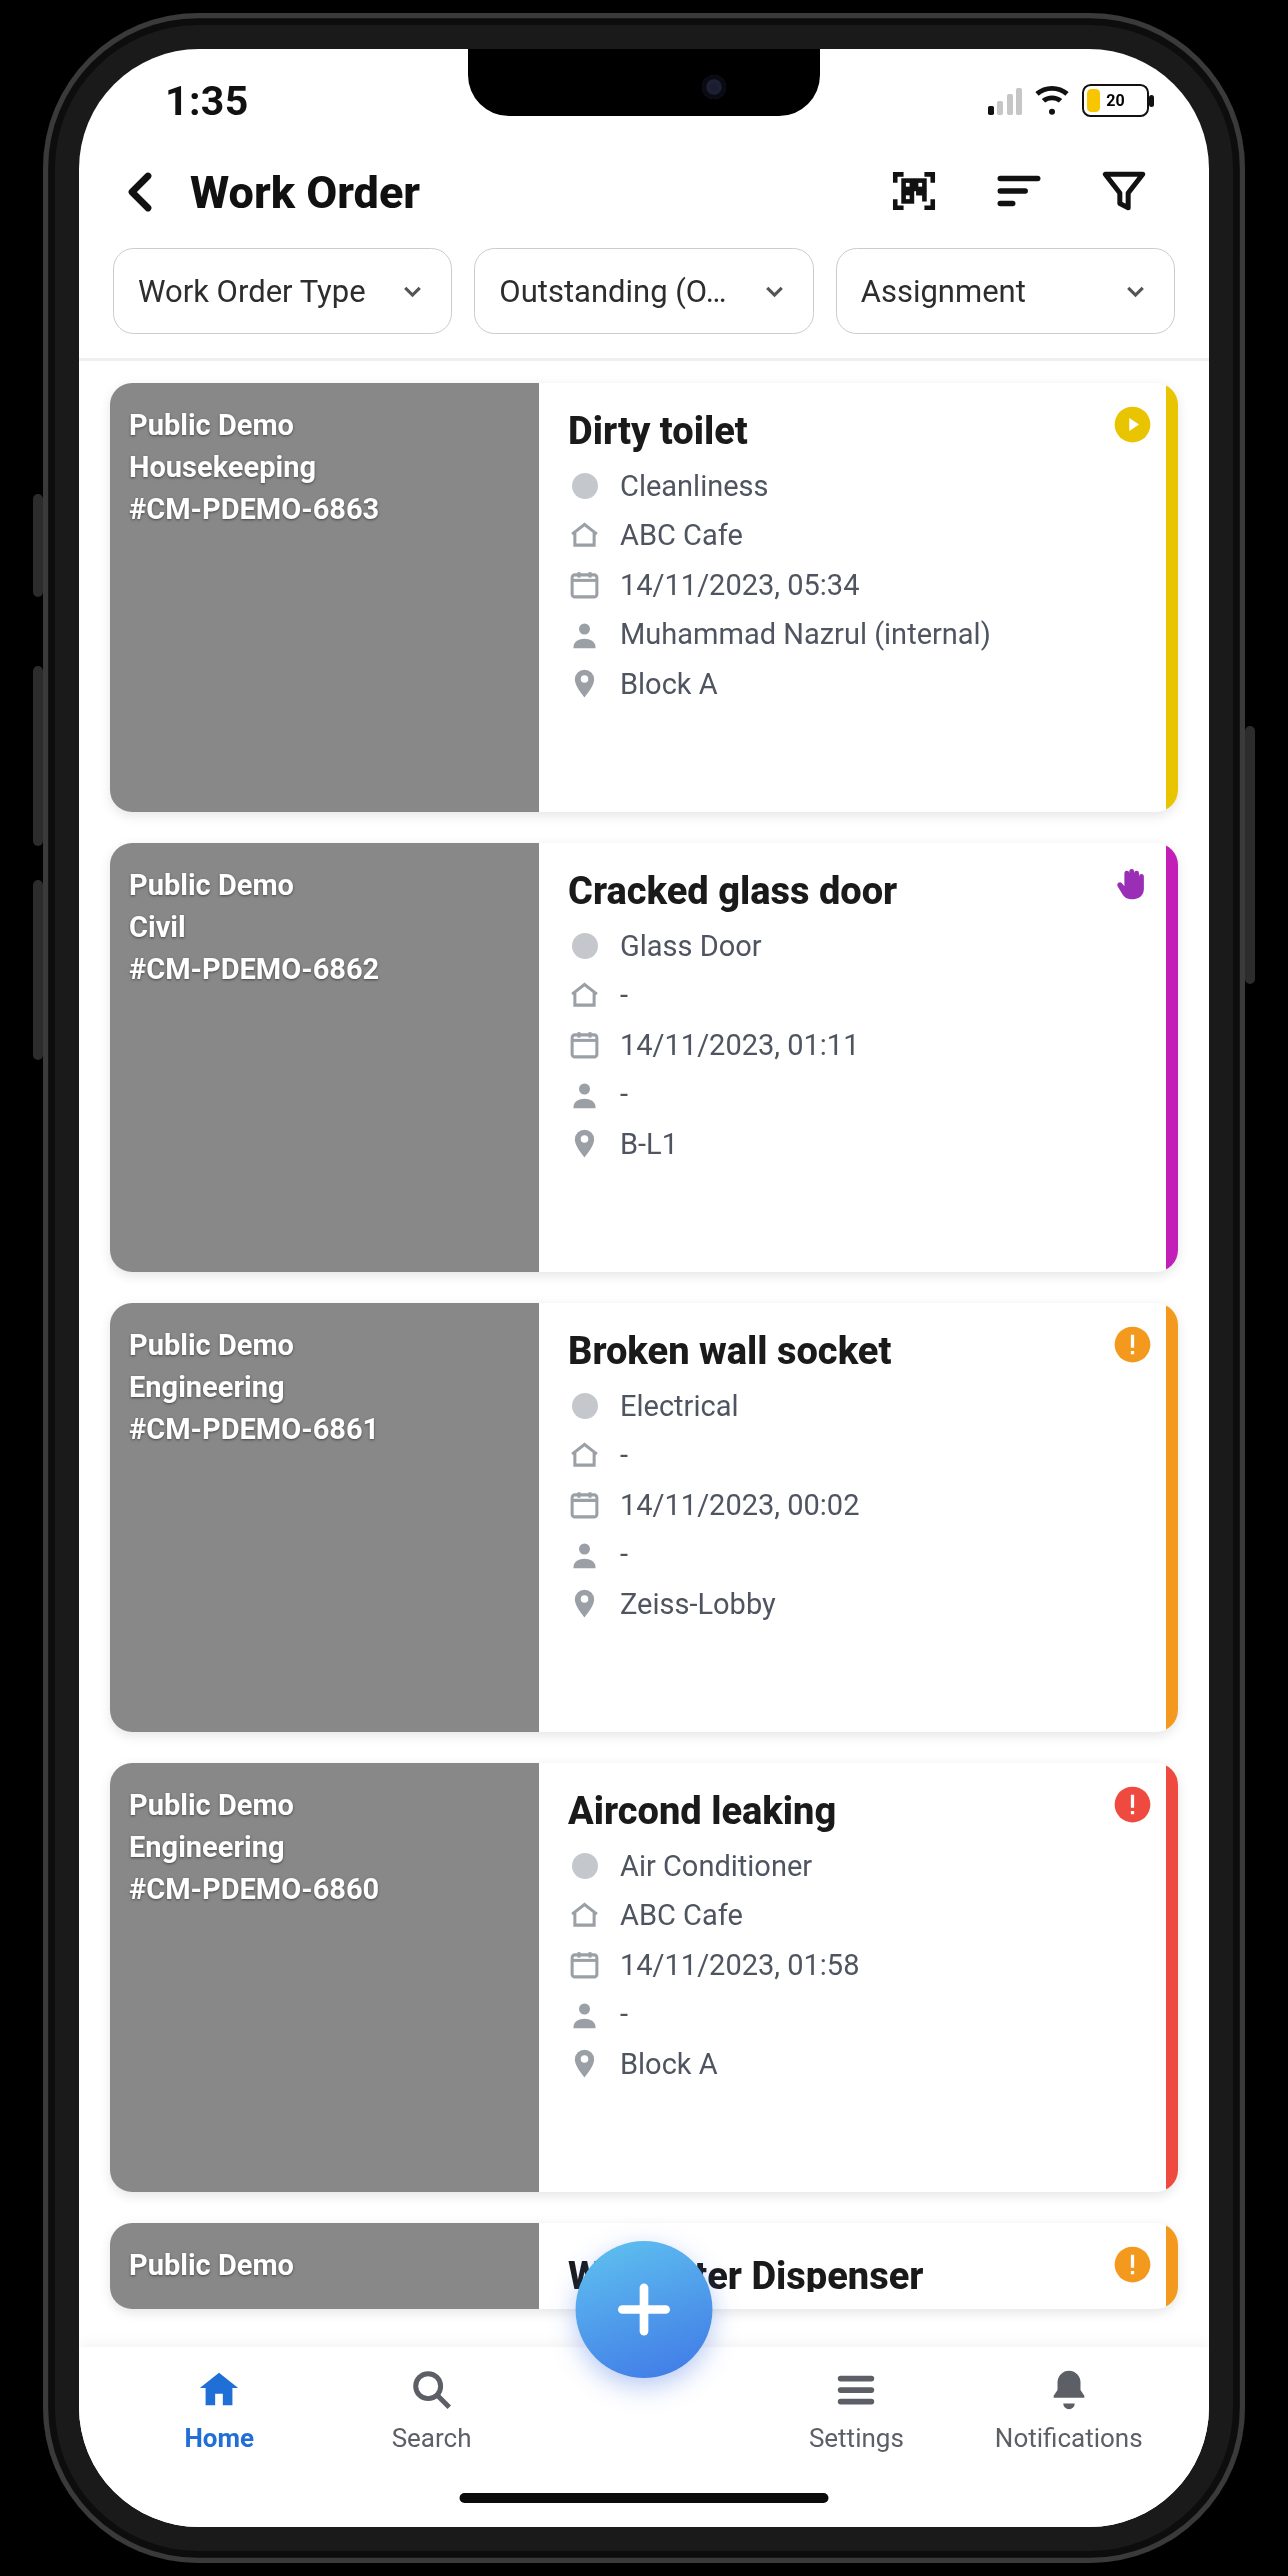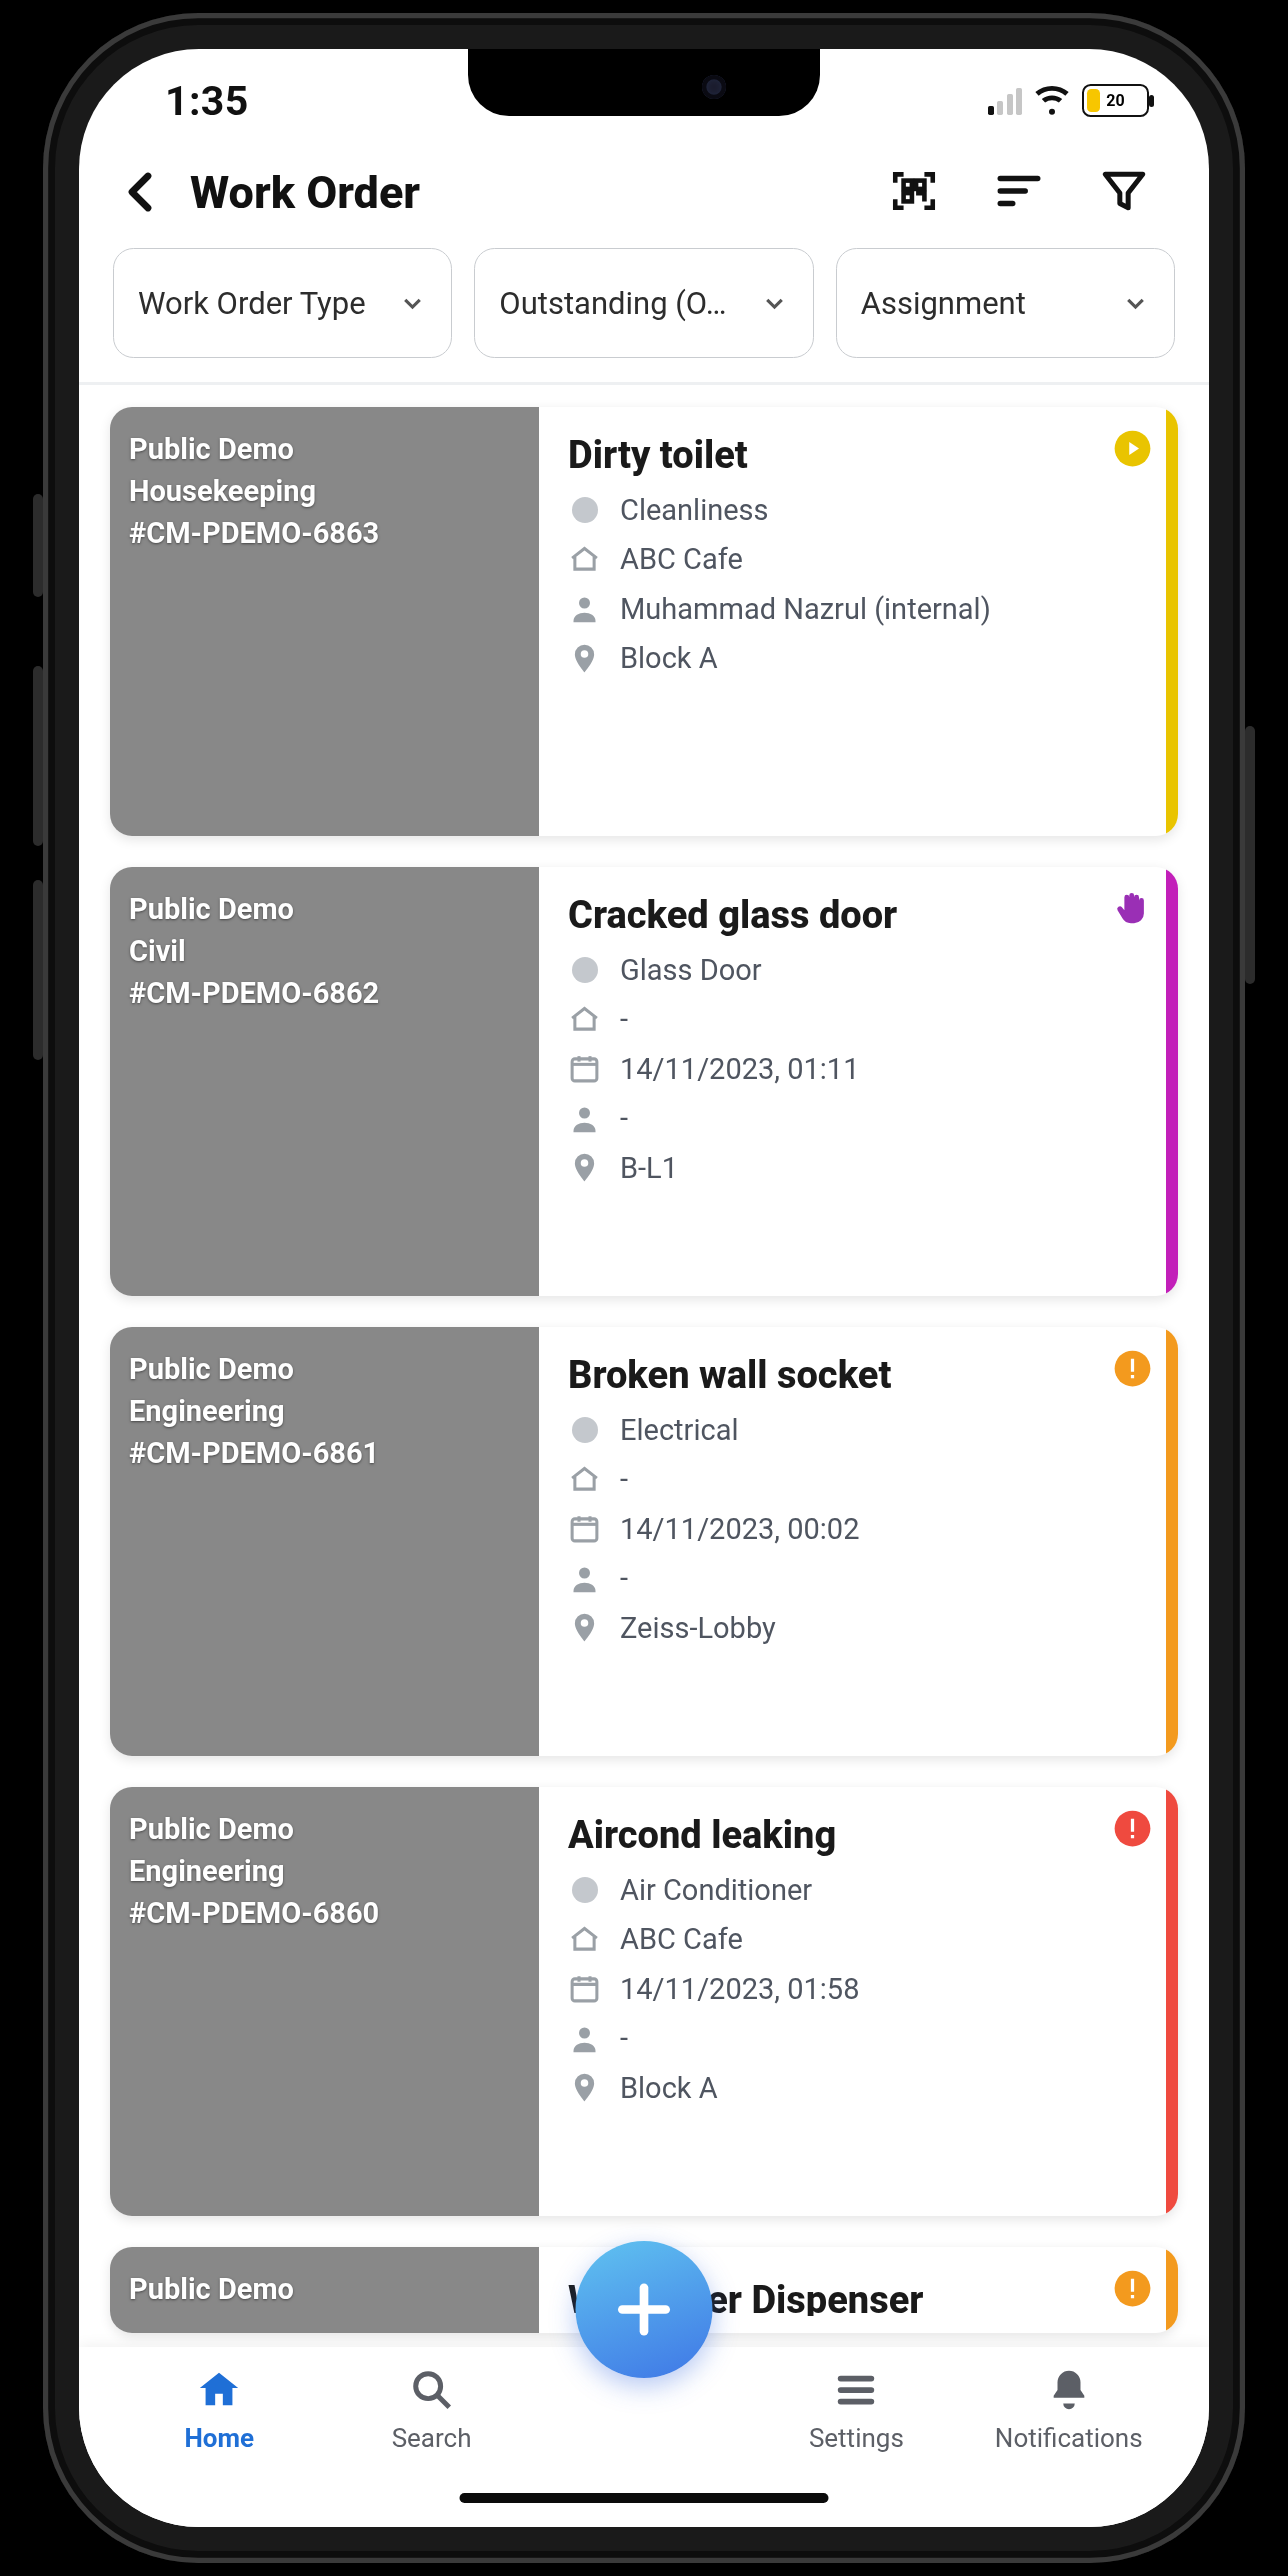--- a/index.html
+++ b/index.html
@@ -59,21 +59,21 @@
   .header { display:flex; align-items:center; justify-content:space-between; padding: 13.7px 60px 26px 39px; }
   .header .left { display:flex; align-items:center; gap:24px;}
   .header .left .back { width:48px; height:48px; display:flex; align-items:center; justify-content:center;}
   .header h1 { font-size: 45px; font-weight: 800; color:#111;}
   .header .actions { display:flex; align-items:center; gap:55px;}
   .iconbtn svg { width:50px; height:50px; }
 
   
   .filters { display:flex; gap:22px; padding: 3.4px 34px 24px 34px; border-bottom: 3.4px solid #eef0f2;}
   .chip {
-    flex:1; height:110px; border:1.7px solid #c9ccd0; border-radius: 20.6px;
+    flex:1; height:86px; border:1.7px solid #c9ccd0; border-radius: 20.6px;
     display:flex; align-items:center; justify-content:space-between;
     padding: 0 24px; font-size: 31px; color:#2d2d2d;
   }
   .chip .lbl{ white-space:nowrap; overflow:hidden; text-overflow:ellipsis; max-width: 80%; }
   .chip svg{ width:29px; height:29px; flex:0 0 29px;}
 
   
   .list { padding: 22px 31px 0; display:flex; flex-direction:column; gap:31px; height: calc(100% - 103px - 120px - 112px - 155px); overflow:hidden;}
   .card {
     display:flex; border-radius: 22px; overflow:hidden; background:#fff;
@@ -253,20 +253,31 @@
                 <span class="ic">
                   <svg viewBox="0 0 24 24" fill="none" stroke="#9aa0a6" stroke-width="2.2">
                     <path d="M3 11 12 4l9 7"></path>
                     <path d="M5 10v9h14v-9"></path>
                   </svg>
                 </span>
                 <span>ABC Cafe</span>
               </div>
               <div class="row">
                 <span class="ic">
+                  <svg viewBox="0 0 24 24" fill="none" stroke="#9aa0a6" stroke-width="2.2">
+                    <rect x="3" y="5" width="18" height="16" rx="2"></rect>
+                    <line x1="3" y1="9" x2="21" y2="9"></line>
+                    <line x1="8" y1="3" x2="8" y2="7"></line>
+                    <line x1="16" y1="3" x2="16" y2="7"></line>
+                  </svg>
+                </span>
+                <span>14/11/2023, 05:34</span>
+              </div>
+              <div class="row">
+                <span class="ic">
                   <svg viewBox="0 0 24 24" fill="#9aa0a6">
                     <circle cx="12" cy="8" r="4"></circle>
                     <path d="M4 21c0-4 4-6 8-6s8 2 8 6v1H4z"></path>
                   </svg>
                 </span>
                 <span>Muhammad Nazrul (internal)</span>
               </div>
               <div class="row">
                 <span class="ic">
                   <svg viewBox="0 0 24 24" fill="#9aa0a6">

